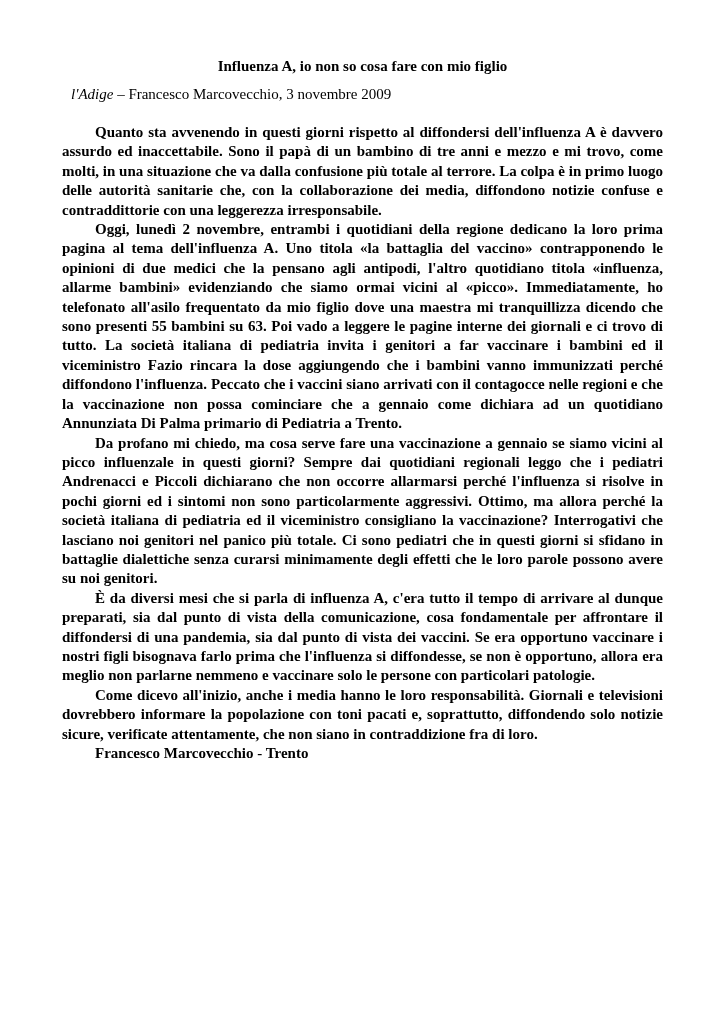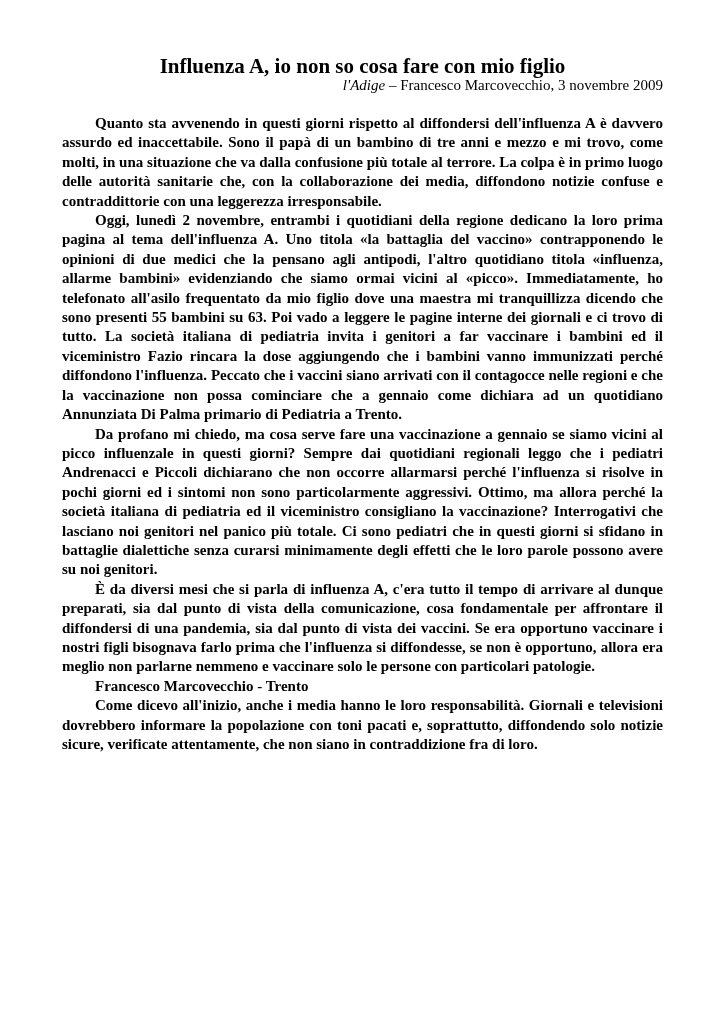--- a/index.html
+++ b/index.html
@@ -14,29 +14,29 @@
     margin: 0 auto;
     background: #ffffff;
     box-sizing: border-box;
     padding: 57px 61px 0 62px;
     font-family: "Liberation Serif", serif;
     font-size: 15px;
     color: #000000;
     overflow: hidden;
   }
   .article-title {
-    font-size: 21px;
+    font-size: 15px;
     font-weight: bold;
     text-align: center;
     margin: 0;
     line-height: 19px;
   }
   .byline {
-    text-align: right;
-    margin: 0;
+    text-align: left;
+    margin: 9px;
     line-height: 19px;
   }
   .byline em {
     font-style: italic;
   }
   .article-body {
     margin-top: 19px;
     text-align: justify;
     line-height: 19.4px;
     font-weight: bold;
@@ -53,17 +53,17 @@
 
   <h1 class="article-title">Influenza A, io non so cosa fare con mio figlio</h1>
 
   <p class="byline"><em>l'Adige</em><span> – Francesco Marcovecchio, 3 novembre 2009</span></p>
 
   <div class="article-body">
     <p>Quanto sta avvenendo in questi giorni rispetto al diffondersi dell'influenza A è davvero assurdo ed inaccettabile. Sono il papà di un bambino di tre anni e mezzo e mi trovo, come molti, in una situazione che va dalla confusione più totale al terrore. La colpa è in primo luogo delle autorità sanitarie che, con la collaborazione dei media, diffondono notizie confuse e contraddittorie con una leggerezza irresponsabile.</p>
     <p>Oggi, lunedì 2 novembre, entrambi i quotidiani della regione dedicano la loro prima pagina al tema dell'influenza A. Uno titola «la battaglia del vaccino» contrapponendo le opinioni di due medici che la pensano agli antipodi, l'altro quotidiano titola «influenza, allarme bambini» evidenziando che siamo ormai vicini al «picco». Immediatamente, ho telefonato all'asilo frequentato da mio figlio dove una maestra mi tranquillizza dicendo che sono presenti 55 bambini su 63. Poi vado a leggere le pagine interne dei giornali e ci trovo di tutto. La società italiana di pediatria invita i genitori a far vaccinare i bambini ed il viceministro Fazio rincara la dose aggiungendo che i bambini vanno immunizzati perché diffondono l'influenza. Peccato che i vaccini siano arrivati con il contagocce nelle regioni e che la vaccinazione non possa cominciare che a gennaio come dichiara ad un quotidiano Annunziata Di Palma primario di Pediatria a Trento.</p>
     <p>Da profano mi chiedo, ma cosa serve fare una vaccinazione a gennaio se siamo vicini al picco influenzale in questi giorni? Sempre dai quotidiani regionali leggo che i pediatri Andrenacci e Piccoli dichiarano che non occorre allarmarsi perché l'influenza si risolve in pochi giorni ed i sintomi non sono particolarmente aggressivi. Ottimo, ma allora perché la società italiana di pediatria ed il viceministro consigliano la vaccinazione? Interrogativi che lasciano noi genitori nel panico più totale. Ci sono pediatri che in questi giorni si sfidano in battaglie dialettiche senza curarsi minimamente degli effetti che le loro parole possono avere su noi genitori.</p>
     <p>È da diversi mesi che si parla di influenza A, c'era tutto il tempo di arrivare al dunque preparati, sia dal punto di vista della comunicazione, cosa fondamentale per affrontare il diffondersi di una pandemia, sia dal punto di vista dei vaccini. Se era opportuno vaccinare i nostri figli bisognava farlo prima che l'influenza si diffondesse, se non è opportuno, allora era meglio non parlarne nemmeno e vaccinare solo le persone con particolari patologie.</p>
+    <p>Come dicevo all'inizio, anche i media hanno le loro responsabilità. Giornali e televisioni dovrebbero informare la popolazione con toni pacati e, soprattutto, diffondendo solo notizie sicure, verificate attentamente, che non siano in contraddizione fra di loro.</p>
     <p>Francesco Marcovecchio - Trento</p>
-    <p>Come dicevo all'inizio, anche i media hanno le loro responsabilità. Giornali e televisioni dovrebbero informare la popolazione con toni pacati e, soprattutto, diffondendo solo notizie sicure, verificate attentamente, che non siano in contraddizione fra di loro.</p>
   </div>
 
 </div>
 
 </body></html>

